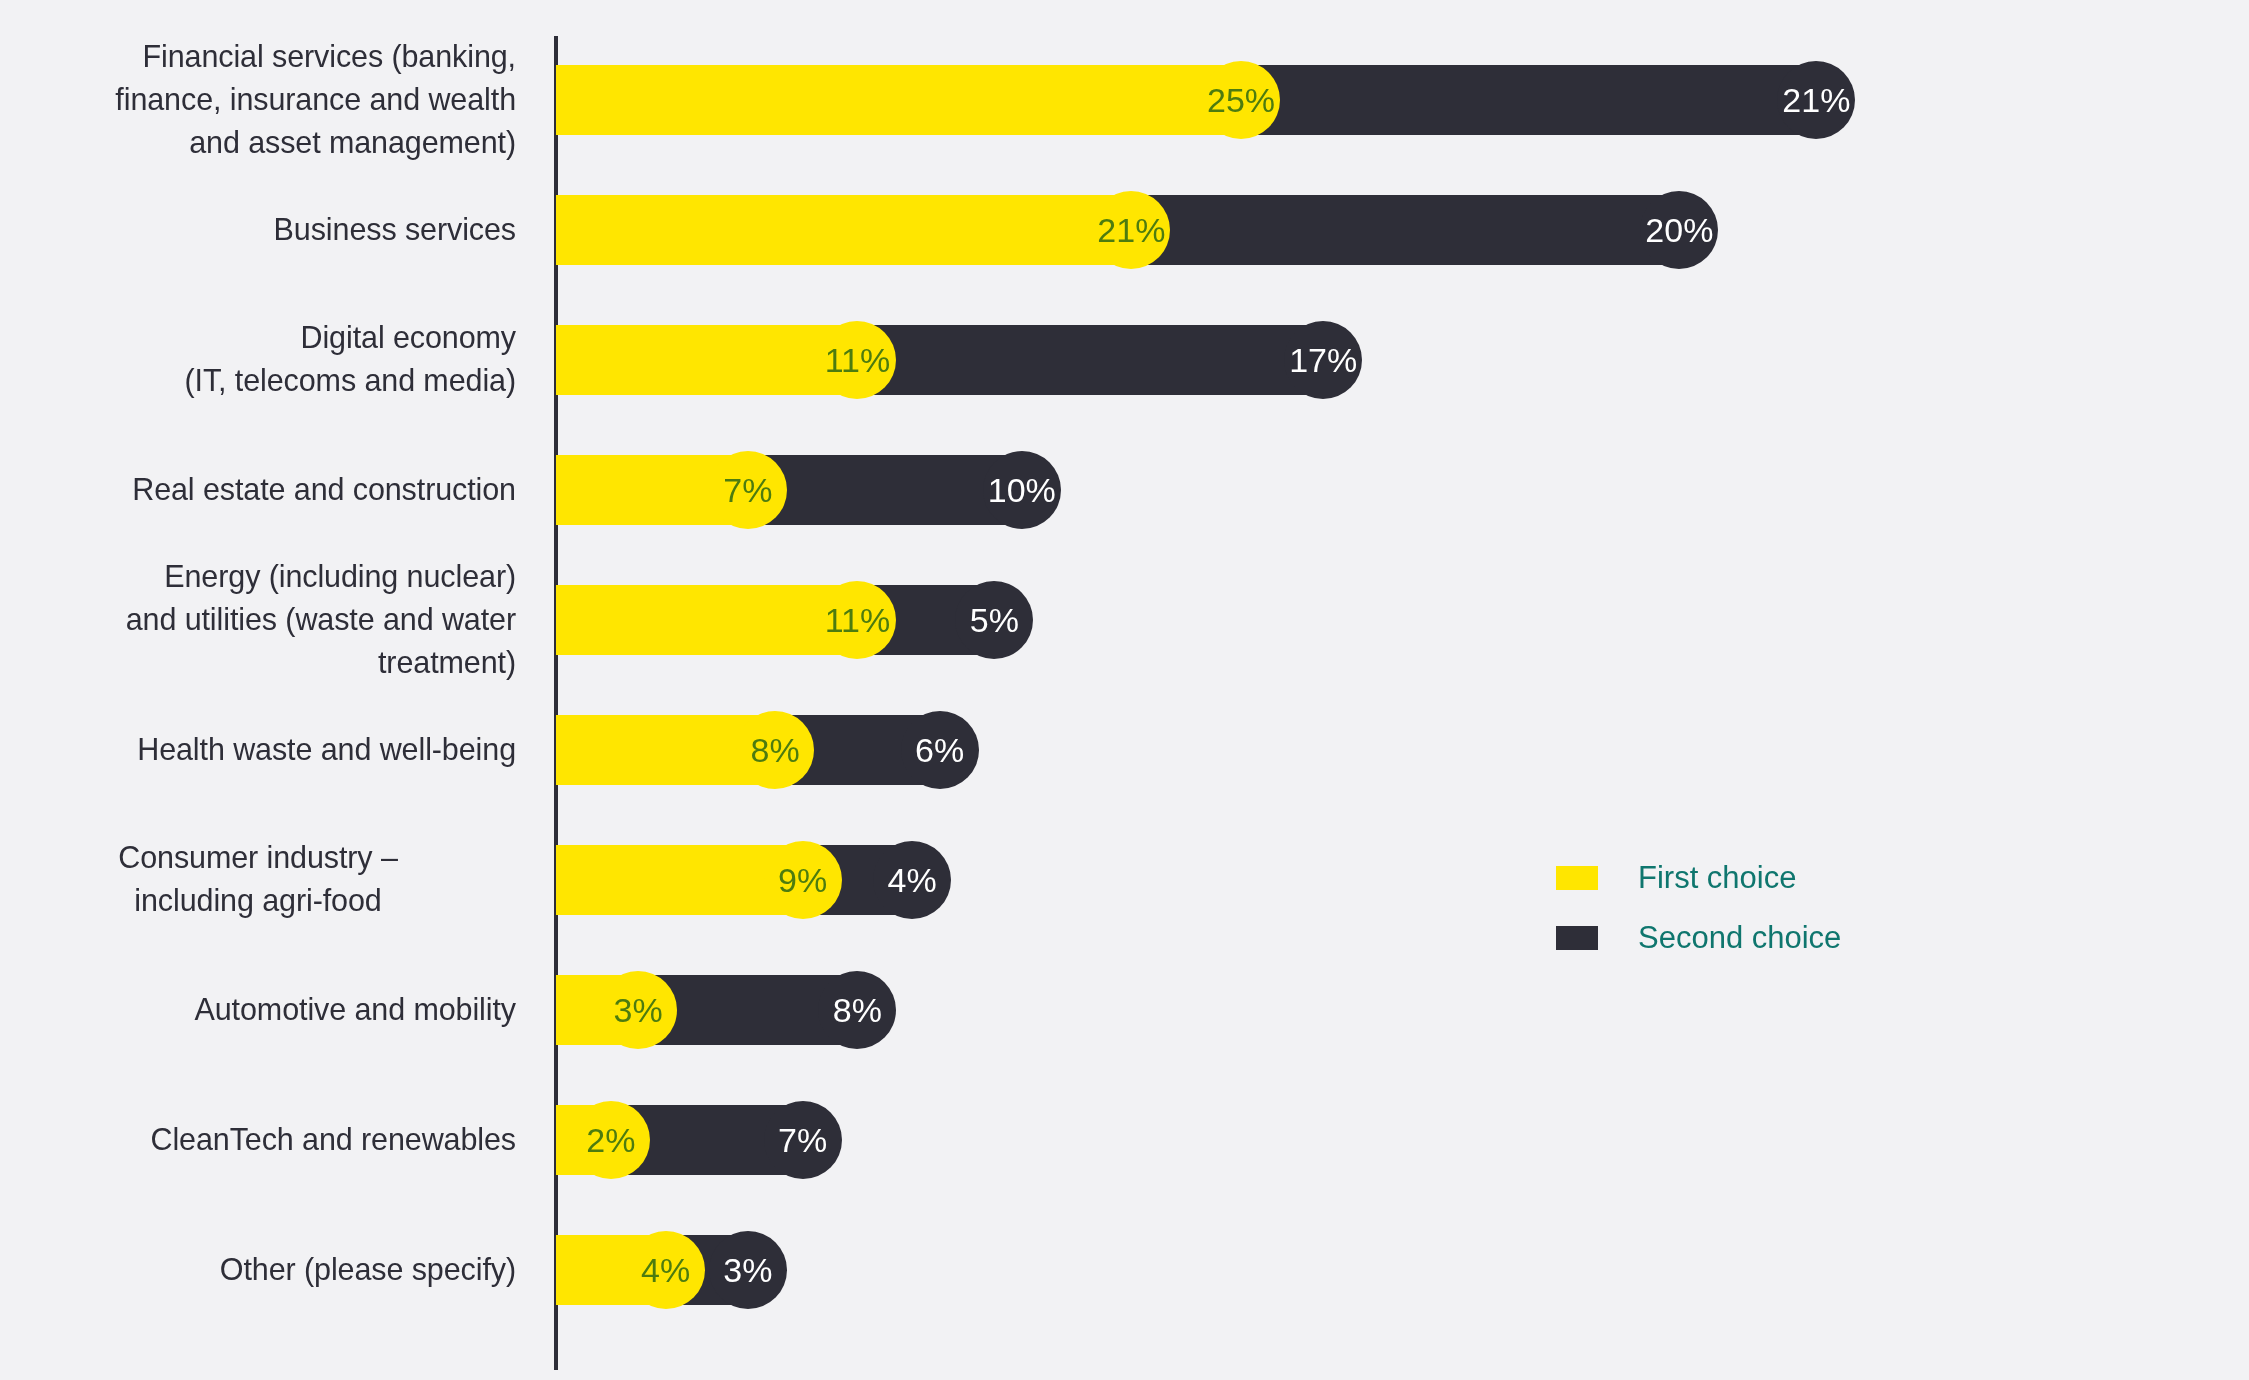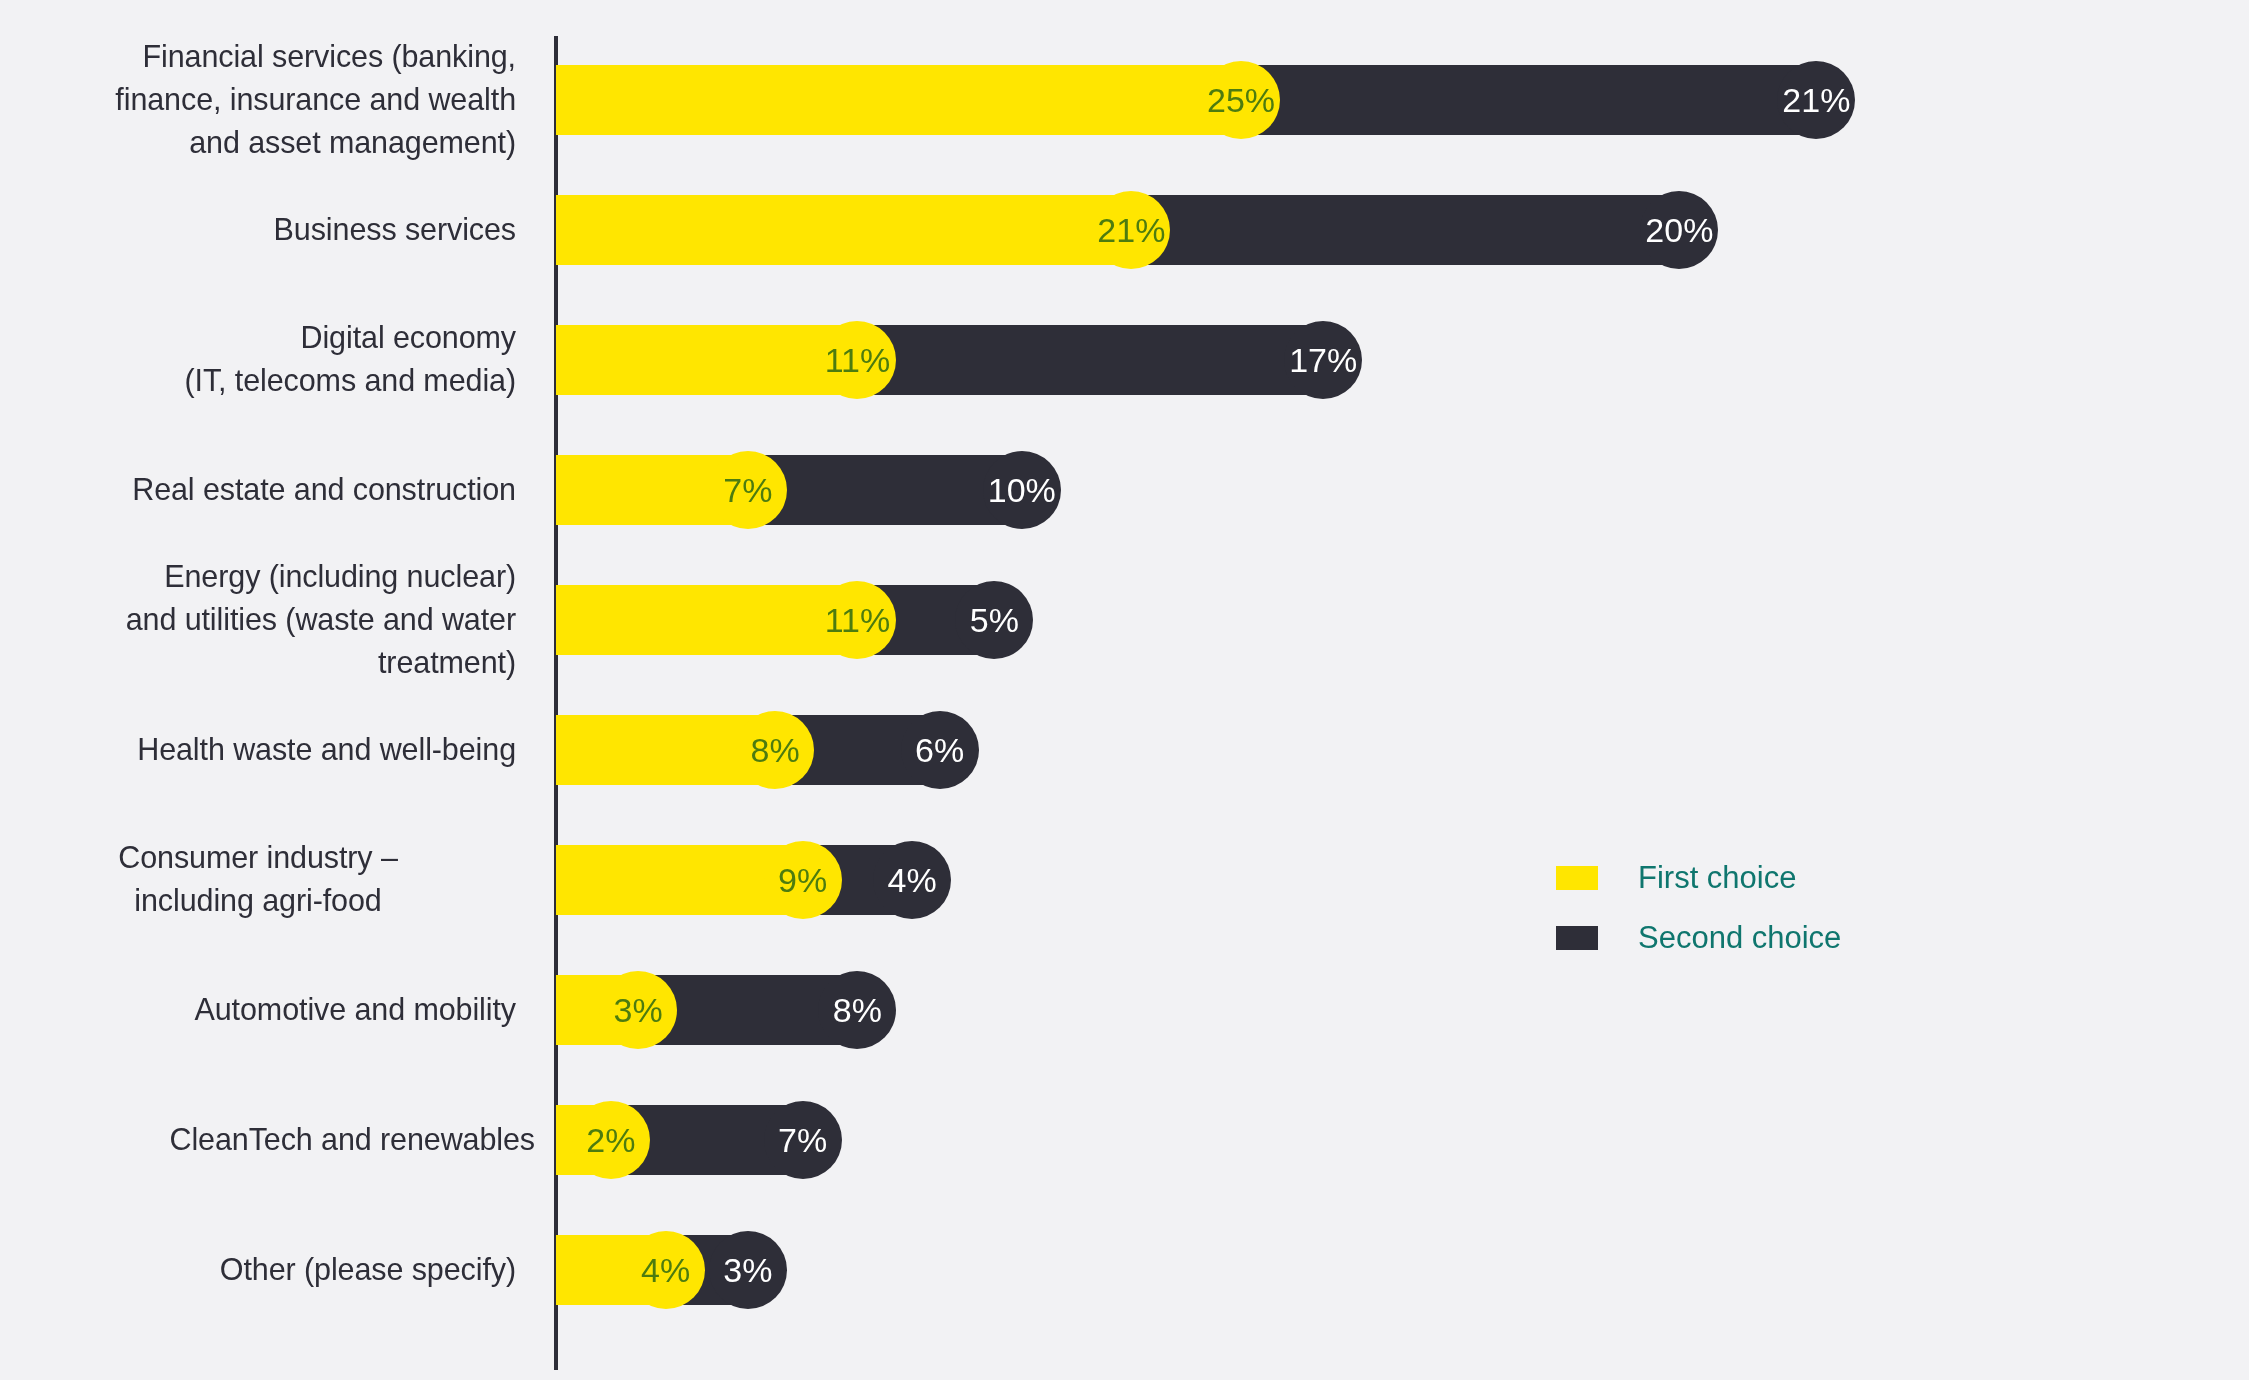--- a/index.html
+++ b/index.html
@@ -184,21 +184,21 @@
       <div class="row" style="top: 952px;">
         <div class="cat-label" style="top: 35.5px;">Automotive and mobility</div>
         <div class="bars">
           <div class="bar-second" style="left: 43.2px; top: 23px; width: 258.2px;"></div>
           <div class="cap cap-second" style="left: 262.4px; top: 19px; width: 78px; height: 78px;">8%</div>
           <div class="bar-first" style="left: 0px; top: 23px; width: 82.2px;"></div>
           <div class="cap cap-first" style="left: 43.2px; top: 19px; width: 78px; height: 78px;">3%</div>
         </div>
       </div>
       <div class="row" style="top: 1082px;">
-        <div class="cat-label" style="top: 35.5px; padding-left: 19px;">CleanTech and renewables</div>
+        <div class="cat-label" style="top: 35.5px;">CleanTech and renewables</div>
         <div class="bars">
           <div class="bar-second" style="left: 15.8px; top: 23px; width: 230.8px;"></div>
           <div class="cap cap-second" style="left: 207.6px; top: 19px; width: 78px; height: 78px;">7%</div>
           <div class="bar-first" style="left: 0px; top: 23px; width: 54.8px;"></div>
           <div class="cap cap-first" style="left: 15.8px; top: 19px; width: 78px; height: 78px;">2%</div>
         </div>
       </div>
       <div class="row" style="top: 1212px;">
         <div class="cat-label" style="top: 35.5px;">Other (please specify)</div>
         <div class="bars">

